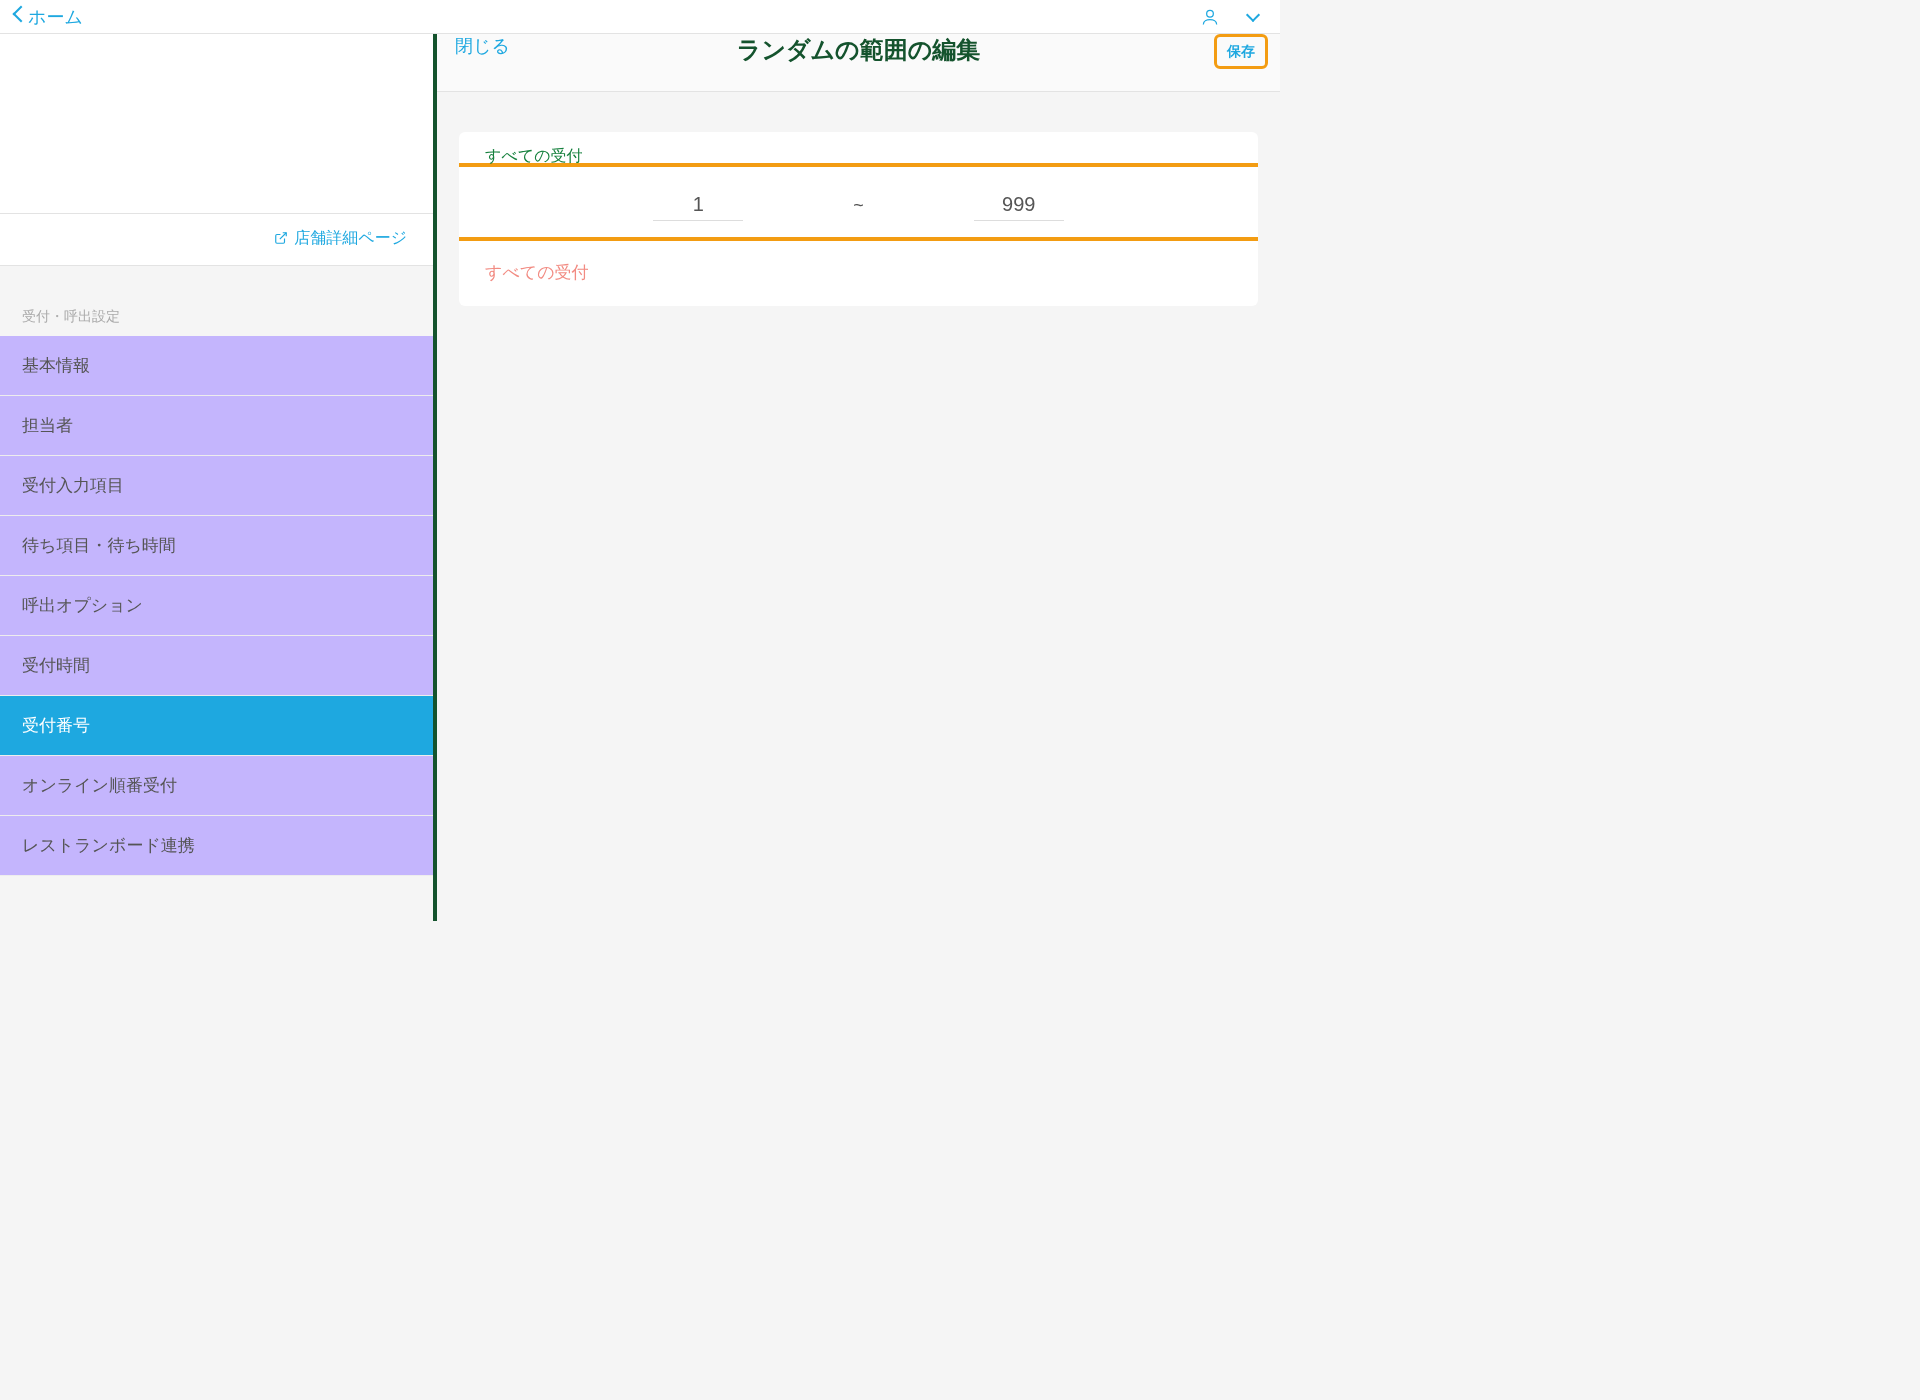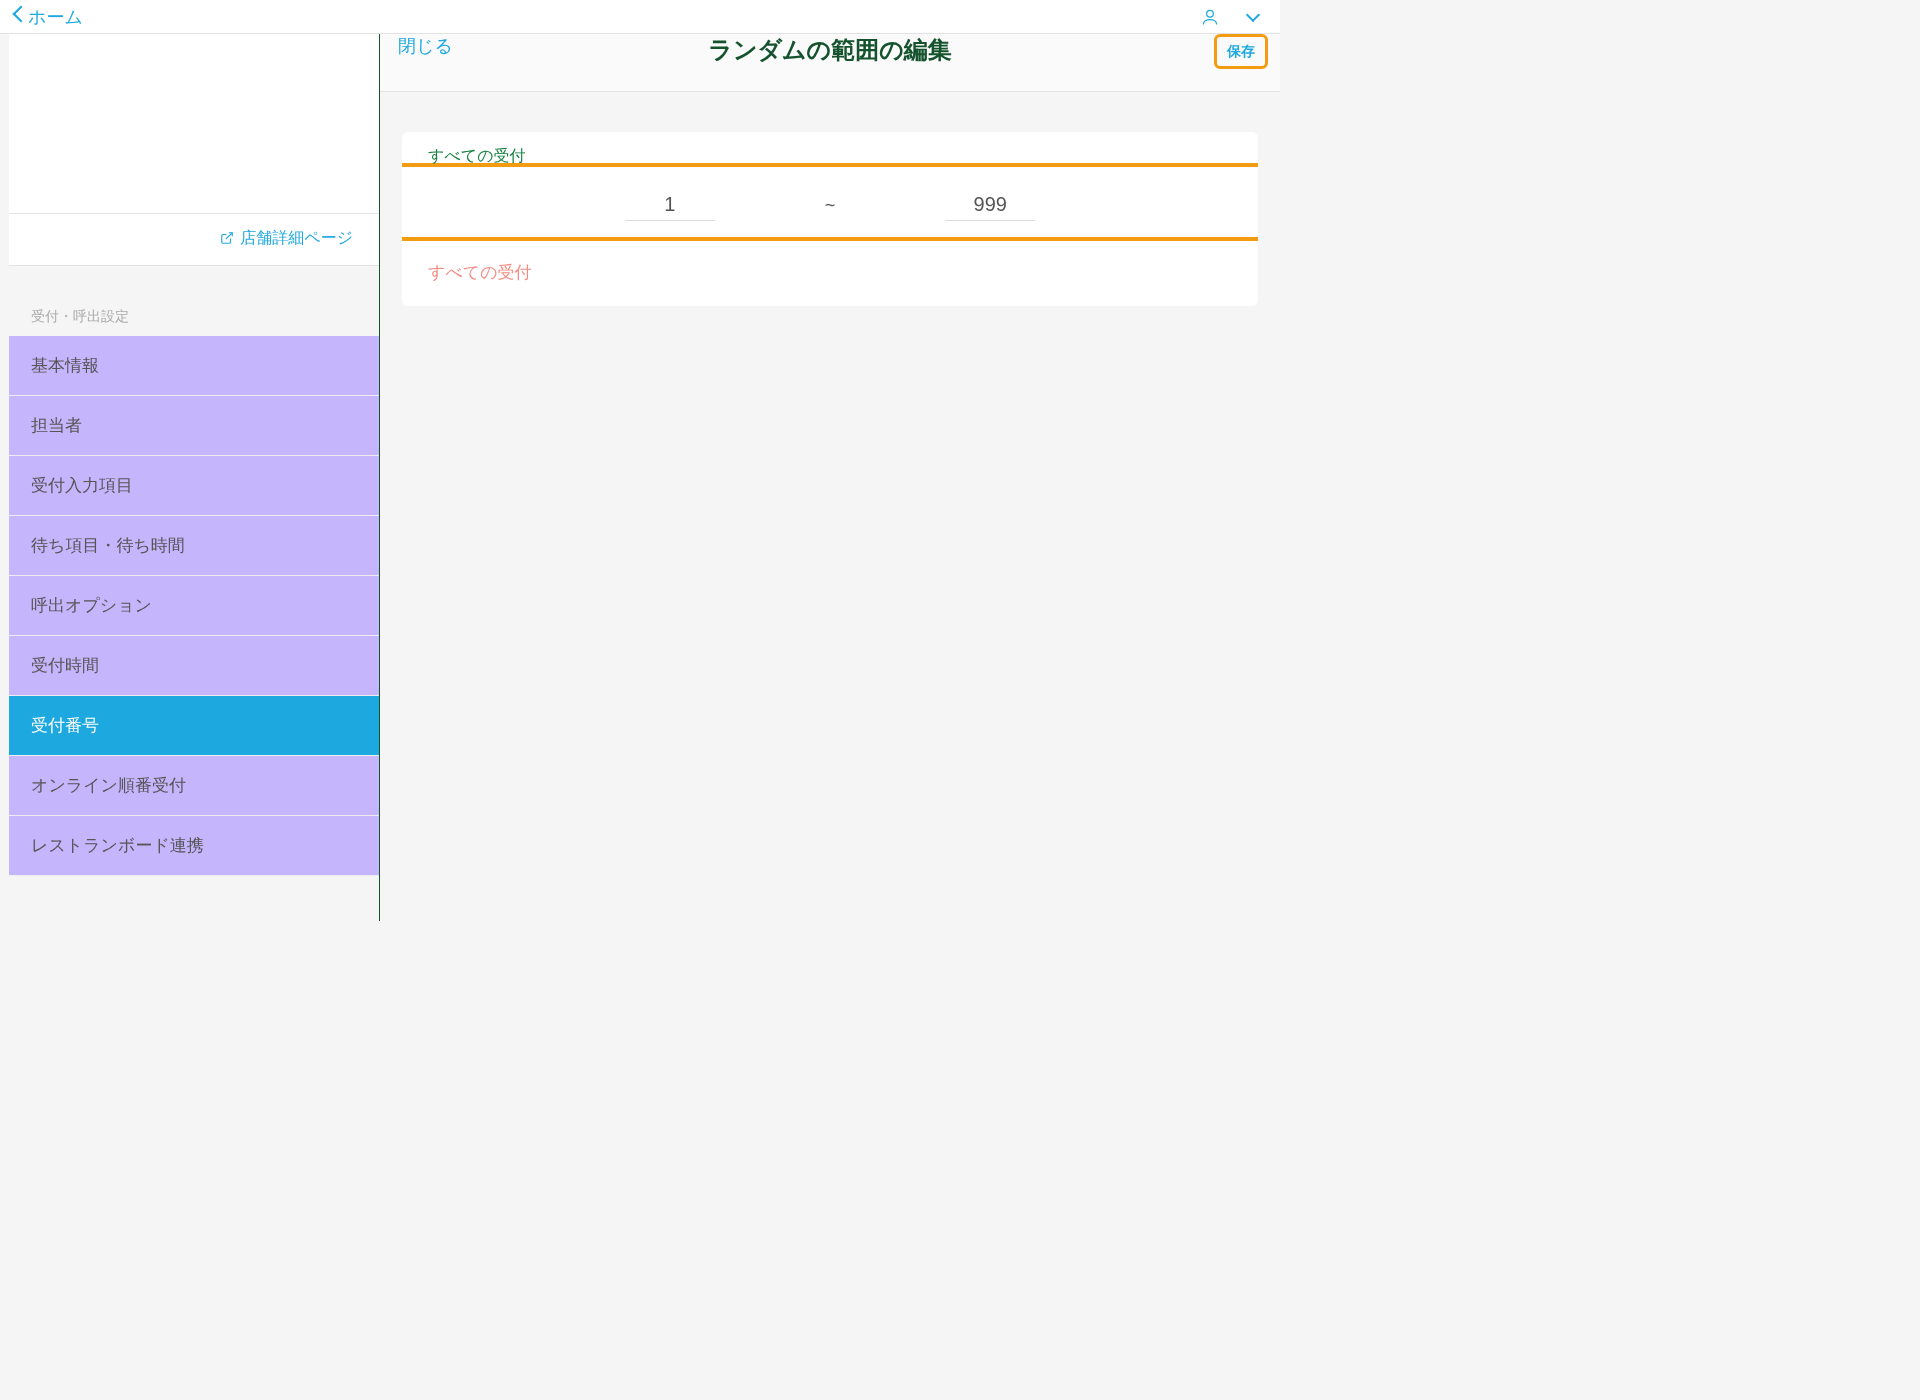--- a/index.html
+++ b/index.html
@@ -76,25 +76,24 @@
       border-right: 2px solid #1ea8e0;
       border-bottom: 2px solid #1ea8e0;
       transform: rotate(45deg);
       margin-top: -2px;
     }
     .layout {
       display: flex;
       height: calc(100% - 46px);
     }
     .sidebar {
-      width: 380px;
+      width: 437px;
       background: #f5f5f5;
-      border-right: 1px solid #14532d;
+      border-right: 4px solid #14532d;
       overflow-y: auto;
-      padding-left: 9px;
     }
     .sidebar-blank {
       background: #fff;
       height: 180px;
       border-bottom: 1px solid #e3e3e3;
     }
     .store-detail-link {
       background: #fff;
       text-align: right;
       padding: 14px 26px 16px;

